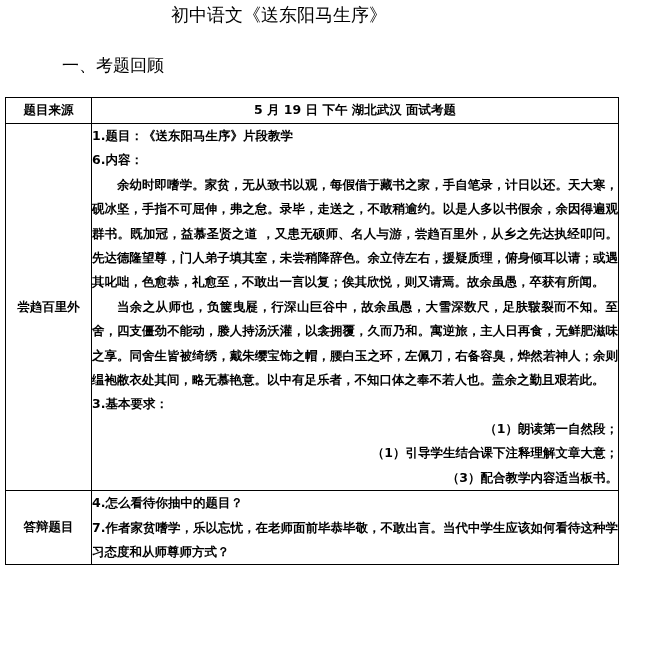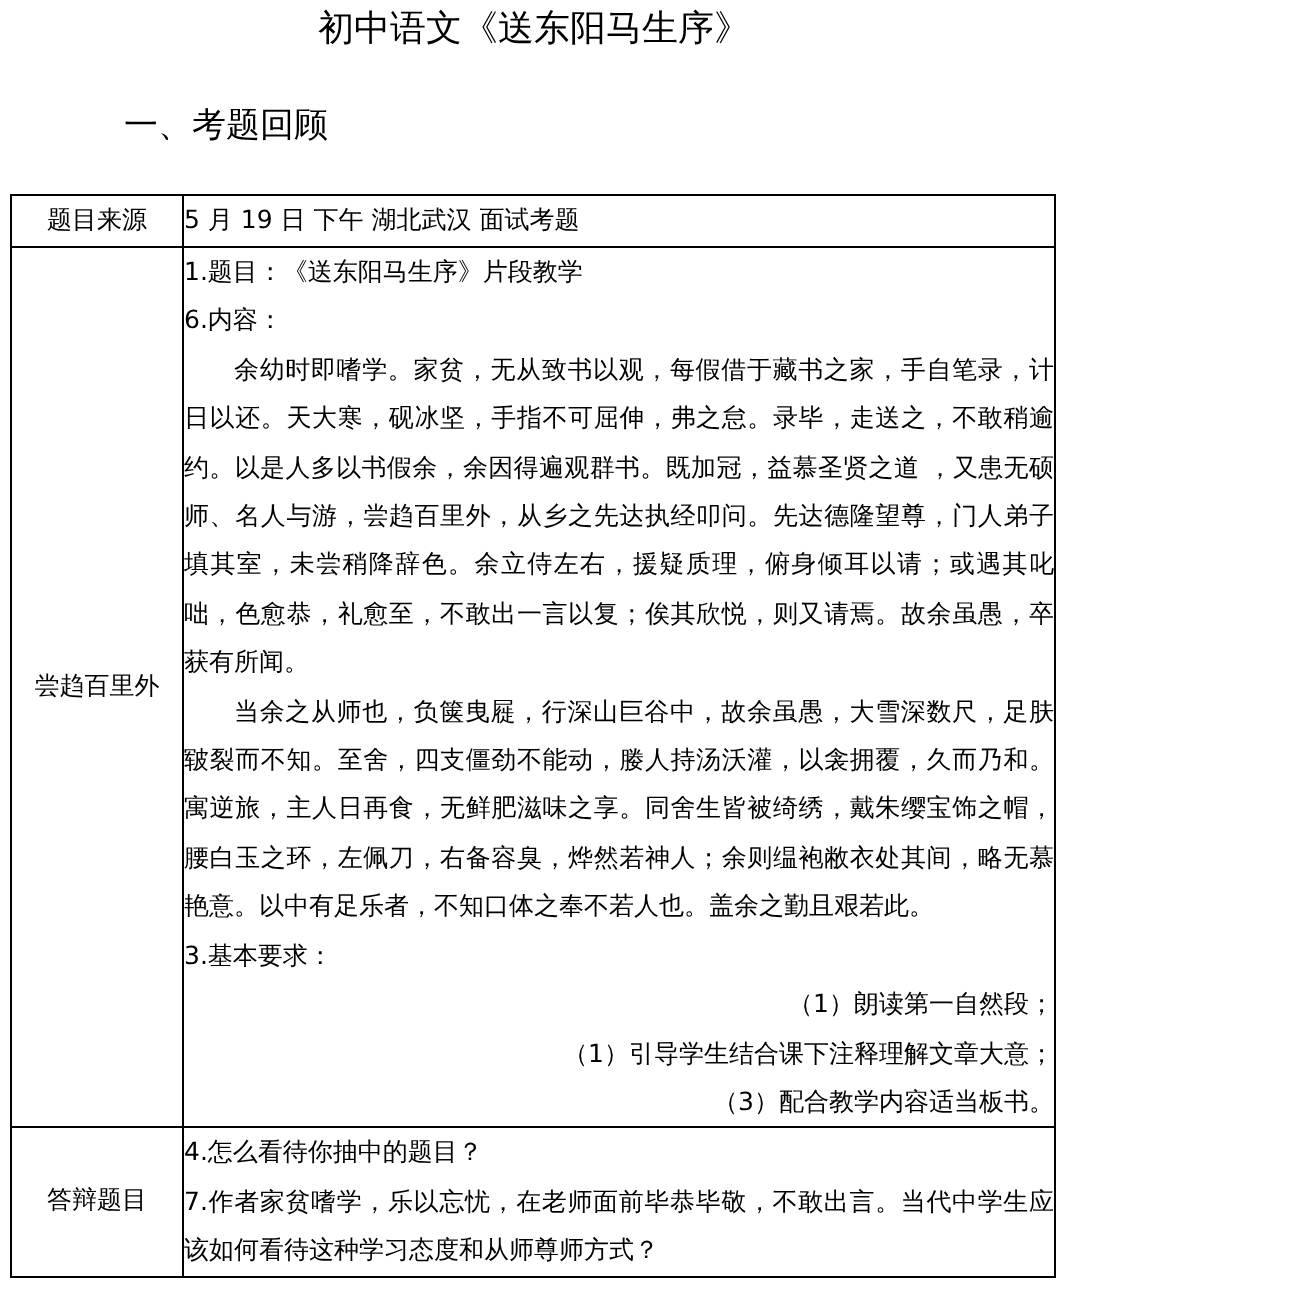--- a/index.html
+++ b/index.html
@@ -3,36 +3,36 @@
 <meta charset="utf-8">
 <style>
   html, body { margin: 0; padding: 0; background: #ffffff; }
   body {
     width: 652px; height: 649px; position: relative; overflow: hidden;
     font-family: "DejaVu Sans", "Liberation Sans", sans-serif;
     color: #000;
   }
   .doc-title {
     position: absolute; top: 2px; left: 0; width: 534px;
-    text-align: center; font-size: 18px; line-height: 26px;
+    text-align: center; font-size: 18px; line-height: 26px; padding-left: 12px;
   }
   .section-heading {
     position: absolute; top: 52px; left: 62px;
-    font-size: 17px; line-height: 26px; font-family: Liberation Mono, monospace;
+    font-size: 17px; line-height: 26px;
   }
   table.exam {
-    position: absolute; top: 97px; left: 5px; width: 523px;
-    border-collapse: collapse; table-layout: fixed;
+    position: absolute; top: 97px; left: 5px; width: 614px;
+    border-collapse: collapse; table-layout: fixed; font-weight: bold;
   }
   table.exam td {
     border: 1px solid #000; font-size: 12.5px; vertical-align: middle;
     padding: 0;
   }
   td.label-cell { width: 85px; text-align: center; }
-  td.source-value { height: 25px; }
+  td.source-value { text-align: center; height: 25px; }
   td.content-cell { padding: 1px 4px 2px 6px; }
   .line { line-height: 24.4px; white-space: nowrap; }
   .para { line-height: 24.4px; text-indent: 2em; text-align: justify; }
   .req { line-height: 24.4px; padding-left: 2px; text-align: right; }
 </style>
 </head>
 <body>
 
 <div class="doc-title">初中语文《送东阳马生序》</div>
 <div class="section-heading">一、考题回顾</div>

